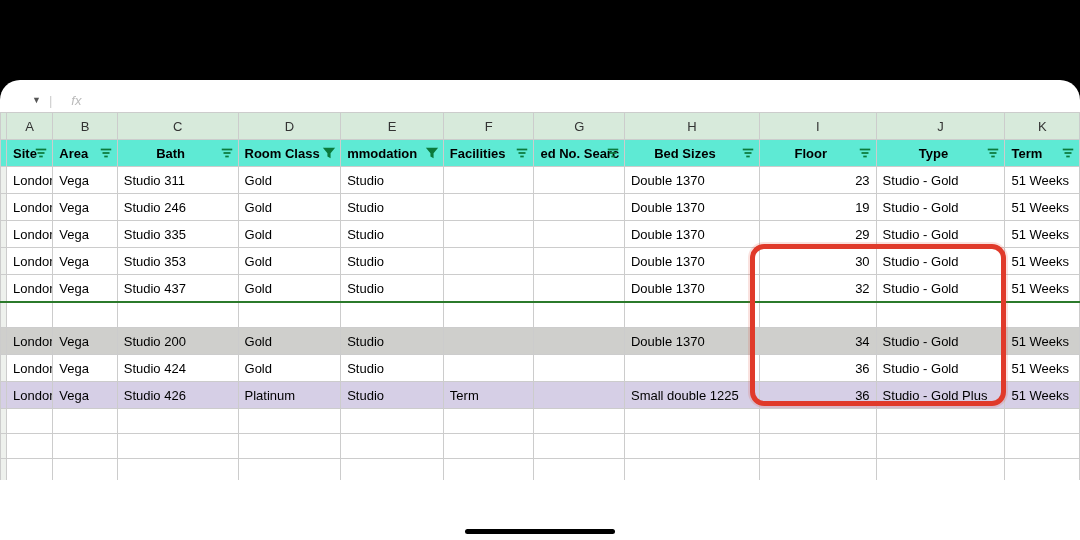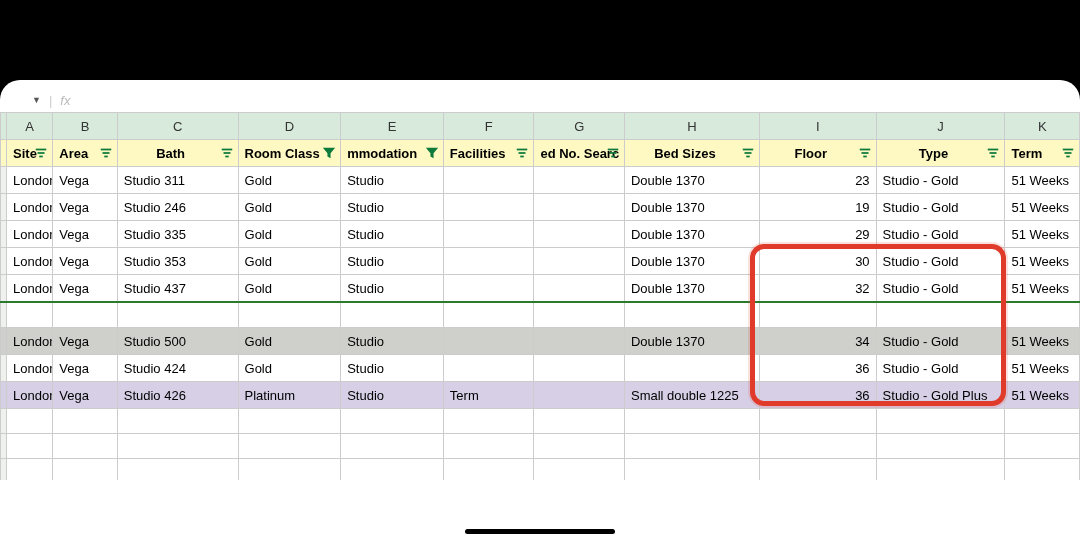--- a/index.html
+++ b/index.html
@@ -2,26 +2,26 @@
 <html><head>
 <meta charset="utf-8">
 <style>
   html,body{margin:0;padding:0;background:#000;font-family:Arial,Helvetica,sans-serif;font-size:13px;color:#000;}
   .viewport{width:1080px;height:540px;background:#000;position:relative;overflow:hidden;}
   .sheet-wrap{position:absolute;left:0;top:80px;width:1080px;background:#fff;border-radius:20px 20px 0 0;padding-top:8px;box-shadow:0 0 4px rgba(0,0,0,.3);}
   .formula-bar{display:flex;align-items:center;height:24px;padding:0 10px;font-size:13px;color:#777;}
   .namebox{width:16px;text-align:right;}
   .dropdown-tri{font-size:9px;margin-left:6px;color:#555;}
   .fb-div{color:#ccc;margin:0 8px;}
-  .fx-label{color:#bbb;font-style:italic;}
+  .fx-label{color:#bbb;font-style:italic;margin-left:11px;}
   table.grid{border-collapse:collapse;width:100%;table-layout:fixed;}
   table.grid col.c-rowhdr{width:6px;}
   table.grid th,table.grid td{border:1px solid #ccc;height:26px;padding:0 6px;white-space:nowrap;overflow:hidden;text-overflow:clip;font-size:13px;}
   tr.colhdr th{background:#d7eadb;font-weight:normal;text-align:center;color:#333;}
-  tr.fieldhdr th{background:#fef9c3;font-weight:bold;position:relative;padding-right:20px;text-align:left;}
+  tr.fieldhdr th{background:#5eead4;font-weight:bold;position:relative;padding-right:20px;text-align:left;}
   tr.fieldhdr th.center, tr.colhdr th{text-align:center;}
   .filter-ic{position:absolute;right:4px;top:50%;transform:translateY(-50%);display:inline-flex;}
   .filter-ic svg{width:14px;height:14px;}
   .funnel-active{fill:#0b7a3b;}
   .funnel-lines{stroke:#0b7a3b;stroke-width:2;fill:none;}
   td.num{text-align:right;}
   tr.row-gray td{background:#cfcfcc;}
   tr.row-purple td{background:#d6cfe6;}
   tr.row-empty td{height:24px;}
   
@@ -252,21 +252,21 @@
             <td></td>
             <td></td>
             <td></td>
             <td></td>
             <td></td>
           </tr>
           <tr class="row-gray">
             <td class="rowhdr"></td>
             <td>London</td>
             <td>Vega</td>
-            <td>Studio 500</td>
+            <td>Studio 200</td>
             <td>Gold</td>
             <td>Studio</td>
             <td></td>
             <td></td>
             <td>Double 1370</td>
             <td class="num">34</td>
             <td>Studio - Gold</td>
             <td>51 Weeks</td>
           </tr>
           <tr>

